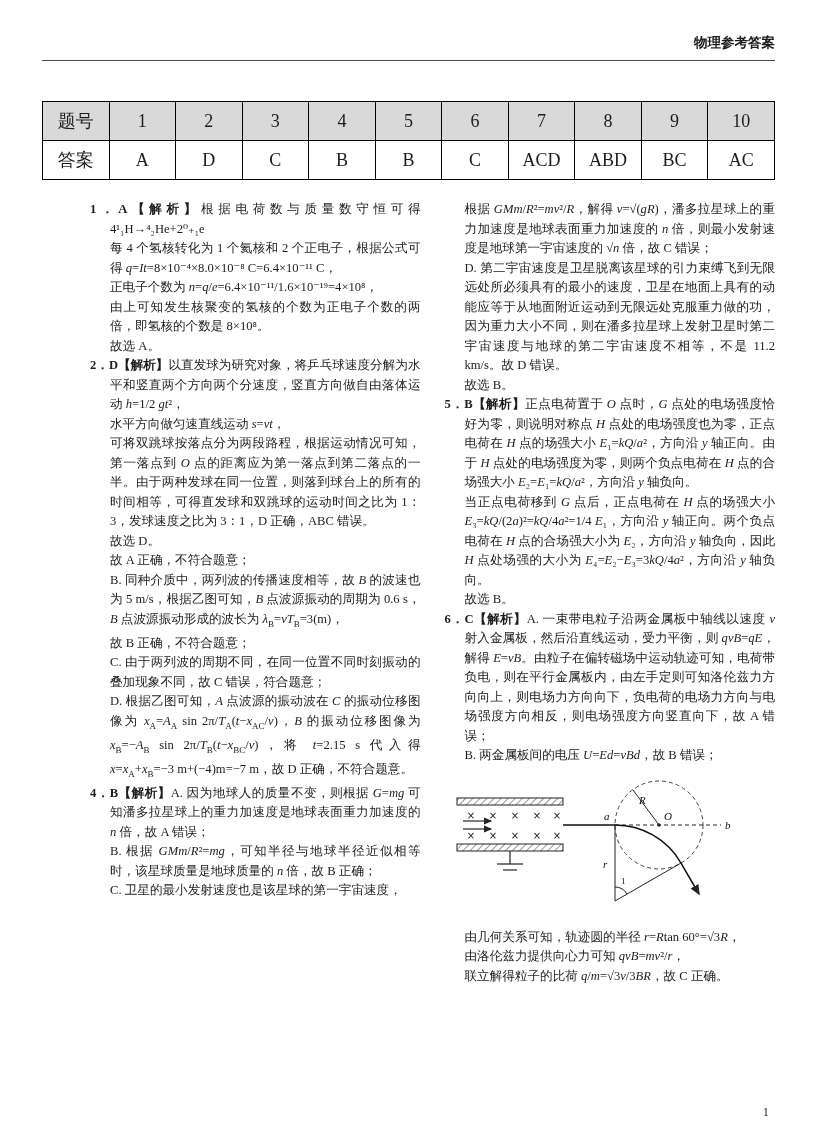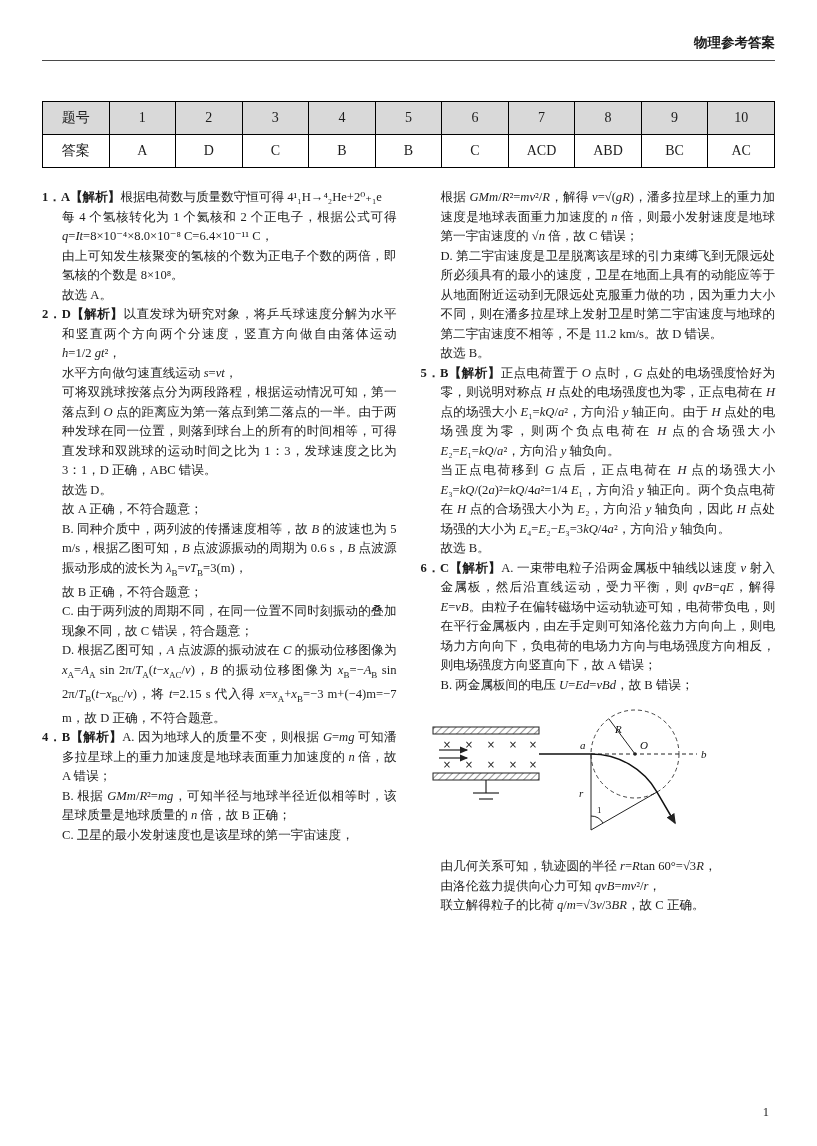--- a/index.html
+++ b/index.html
@@ -9,28 +9,28 @@
     padding:34px 42px 24px 42px;
     font-family:"Liberation Serif","DejaVu Serif",serif;
     color:#1c1c1c; overflow:hidden;
   }
   .doc-header {
     text-align:right; font-weight:bold; font-size:13.5px;
     padding-bottom:8px; border-bottom:1px solid #4a4a4a;
   }
   table.answers {
     width:100%; border-collapse:collapse; table-layout:fixed;
-    margin-top:40px; font-size:14px;
+    margin-top:40px; font-size:18px;
   }
   table.answers td {
     border:1px solid #000; text-align:center; padding:7px 2px;
     overflow:hidden; white-space:nowrap;
   }
   tr.head-row td { background:#d9d9d9; }
-  .columns { display:flex; gap:24px; margin-top:20px; }
+  .columns { display:flex; gap:24px; margin-top:20px;margin-left:48px; }
   .col { flex:1; min-width:0; font-size:12.6px; line-height:19.5px; text-align:justify; }
   .para { margin:0; padding-left:20px; }
   .para.q-first { text-indent:-20px; }
   .q-num, .q-bold { font-weight:bold; }
   sub { font-size:9px; }
   .diagram-wrap { margin:6px 0 6px 4px; }
   .diagram-wrap svg { display:block; }
   .page-num {
     position:absolute; right:48px; bottom:26px; font-size:12.5px; color:#1c1c1c;
   }
@@ -70,20 +70,21 @@
         <td>BC</td>
         <td>AC</td>
       </tr>
     </tbody>
   </table>
 
   <div class="columns">
     <div class="col">
         <p class="para q-first"><span class="q-num">1．</span><b class="q-bold">A【解析】</b><span>根据电荷数与质量数守恒可得 4¹₁H→⁴₂He+2⁰₊₁e</span></p>
         <p class="para">每 4 个氢核转化为 1 个氦核和 2 个正电子，根据公式可得 <i>q</i>=<i>It</i>=8×10⁻⁴×8.0×10⁻⁸ C=6.4×10⁻¹¹ C，</p>
+        <p class="para">正电子个数为 <i>n</i>=<i>q</i>/<i>e</i>=6.4×10⁻¹¹/1.6×10⁻¹⁹=4×10⁸，</p>
         <p class="para">由上可知发生核聚变的氢核的个数为正电子个数的两倍，即氢核的个数是 8×10⁸。</p>
         <p class="para">故选 A。</p>
         <p class="para q-first"><span class="q-num">2．</span><b class="q-bold">D【解析】</b><span>以直发球为研究对象，将乒乓球速度分解为水平和竖直两个方向两个分速度，竖直方向做自由落体运动 <i>h</i>=1/2 <i>gt</i>²，</span></p>
         <p class="para">水平方向做匀速直线运动 <i>s</i>=<i>vt</i>，</p>
         <p class="para">可将双跳球按落点分为两段路程，根据运动情况可知，第一落点到 <i>O</i> 点的距离应为第一落点到第二落点的一半。由于两种发球在同一位置，则落到球台上的所有的时间相等，可得直发球和双跳球的运动时间之比为 1：3，发球速度之比为 3：1，D 正确，ABC 错误。</p>
         <p class="para">故选 D。</p>
         <p class="para">故 A 正确，不符合题意；</p>
         <p class="para">B. 同种介质中，两列波的传播速度相等，故 <i>B</i> 的波速也为 5 m/s，根据乙图可知，<i>B</i> 点波源振动的周期为 0.6 s，<i>B</i> 点波源振动形成的波长为 <i>λ</i><sub>B</sub>=<i>vT</i><sub>B</sub>=3(m)，</p>
         <p class="para">故 B 正确，不符合题意；</p>
         <p class="para">C. 由于两列波的周期不同，在同一位置不同时刻振动的叠加现象不同，故 C 错误，符合题意；</p>

